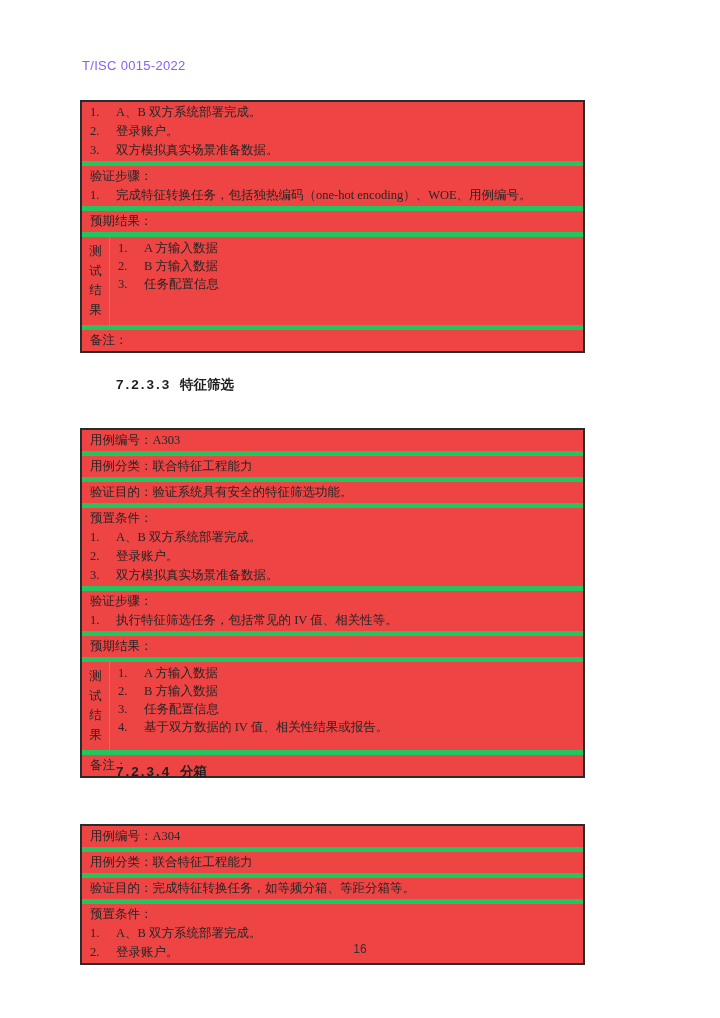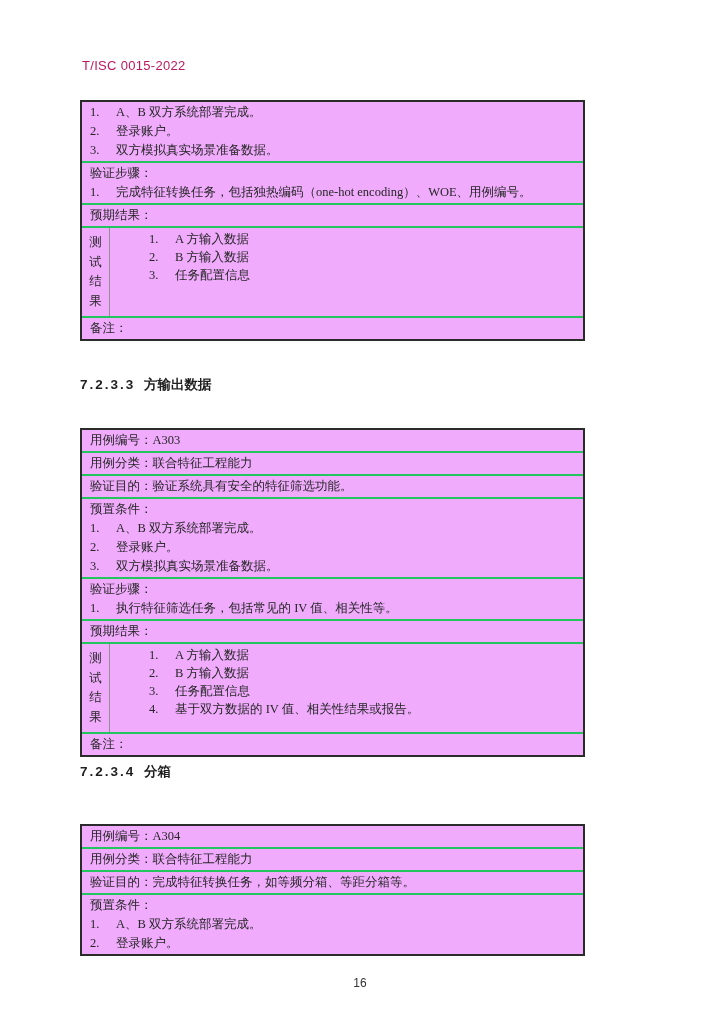--- a/index.html
+++ b/index.html
@@ -7,64 +7,64 @@
     width: 720px; height: 1018px;
     background: #ffffff;
     position: relative;
     font-family: "Liberation Serif", "DejaVu Serif", serif;
     color: #262626;
     overflow: hidden;
   }
   .page-header {
     position: absolute; top: 58px; left: 82px;
     font-family: "Liberation Sans", "DejaVu Sans", sans-serif;
-    font-size: 13px; color: #be185d; letter-spacing: 0.3px;
+    font-size: 13px; color: #8b5cf6; letter-spacing: 0.3px;
   }
   .doc-table {
     position: absolute; left: 80px; width: 505px;
     border: 2px solid #2b2b2b;
     box-sizing: border-box;
-    background: #f0abfc;
+    background: #ef4444;
   }
   .trow {
-    border-top: 2px solid #22c55e;
+    border-top: 5px solid #22c55e;
     padding: 1px 8px;
   }
   .trow:first-child { border-top: none; }
   .t-line {
     line-height: 19px; font-size: 12.5px;
     white-space: nowrap; overflow: hidden;
   }
   .item .no { display: inline-block; width: 26px; }
   .trow.side_items { display: flex; padding: 0; min-height: 88px; }
   .side-cell {
     width: 28px; box-sizing: border-box;
     border-right: 1px solid #8f8f8f;
     display: flex; flex-direction: column;
     justify-content: space-between; align-items: center;
     padding: 6px 0;
     font-size: 12.5px;
   }
   .side_items .cell-main { flex: 1; padding: 2px 8px; }
-  .side_items .t-line { line-height: 18px; margin-left: 31px; }
+  .side_items .t-line { line-height: 18px; }
   .section-heading {
     position: absolute; left: 80px;
     font-family: "Liberation Sans", "DejaVu Sans", sans-serif;
     font-weight: bold; font-size: 13.5px; color: #1f1f1f;
     white-space: nowrap;
   }
   .section-heading .sec-no {
     display: inline-block; width: 64px;
-    letter-spacing: 2px; font-weight: bold;
+    letter-spacing: 2px; font-weight: bold; margin-left: 36px;
   }
   .page-number {
     position: absolute; top: 942px; left: 0; right: 0;
     text-align: center;
     font-family: "Liberation Sans", "DejaVu Sans", sans-serif;
-    font-size: 12px; color: #333333; margin-top: 34px;
+    font-size: 12px; color: #333333;
   }
 </style>
 </head>
 <body>
 
 <div class="page-header">T/ISC 0015-2022</div>
 
 <div class="doc-table" id="table-0" style="top:100px">
     <div class="trow items">
       <div class="t-line item"><span class="no">1.</span><span class="txt">A、B 双方系统部署完成。</span></div>
@@ -90,21 +90,21 @@
         <div class="t-line item"><span class="no">2.</span><span class="txt">B 方输入数据</span></div>
         <div class="t-line item"><span class="no">3.</span><span class="txt">任务配置信息</span></div>
       </div>
     </div>
     <div class="trow label">
       <div class="t-line"><span>备注：</span></div>
     </div>
   </div>
 
 <div class="section-heading" style="top:376px">
-  <span class="sec-no">7.2.3.3</span><span>方输出数据</span>
+  <span class="sec-no">7.2.3.3</span><span>特征筛选</span>
 </div>
 
 <div class="doc-table" id="table-1" style="top:428px">
     <div class="trow field">
       <div class="t-line"><span>用例编号：</span><span>A303</span></div>
     </div>
     <div class="trow field">
       <div class="t-line"><span>用例分类：</span><span>联合特征工程能力</span></div>
     </div>
     <div class="trow field">

